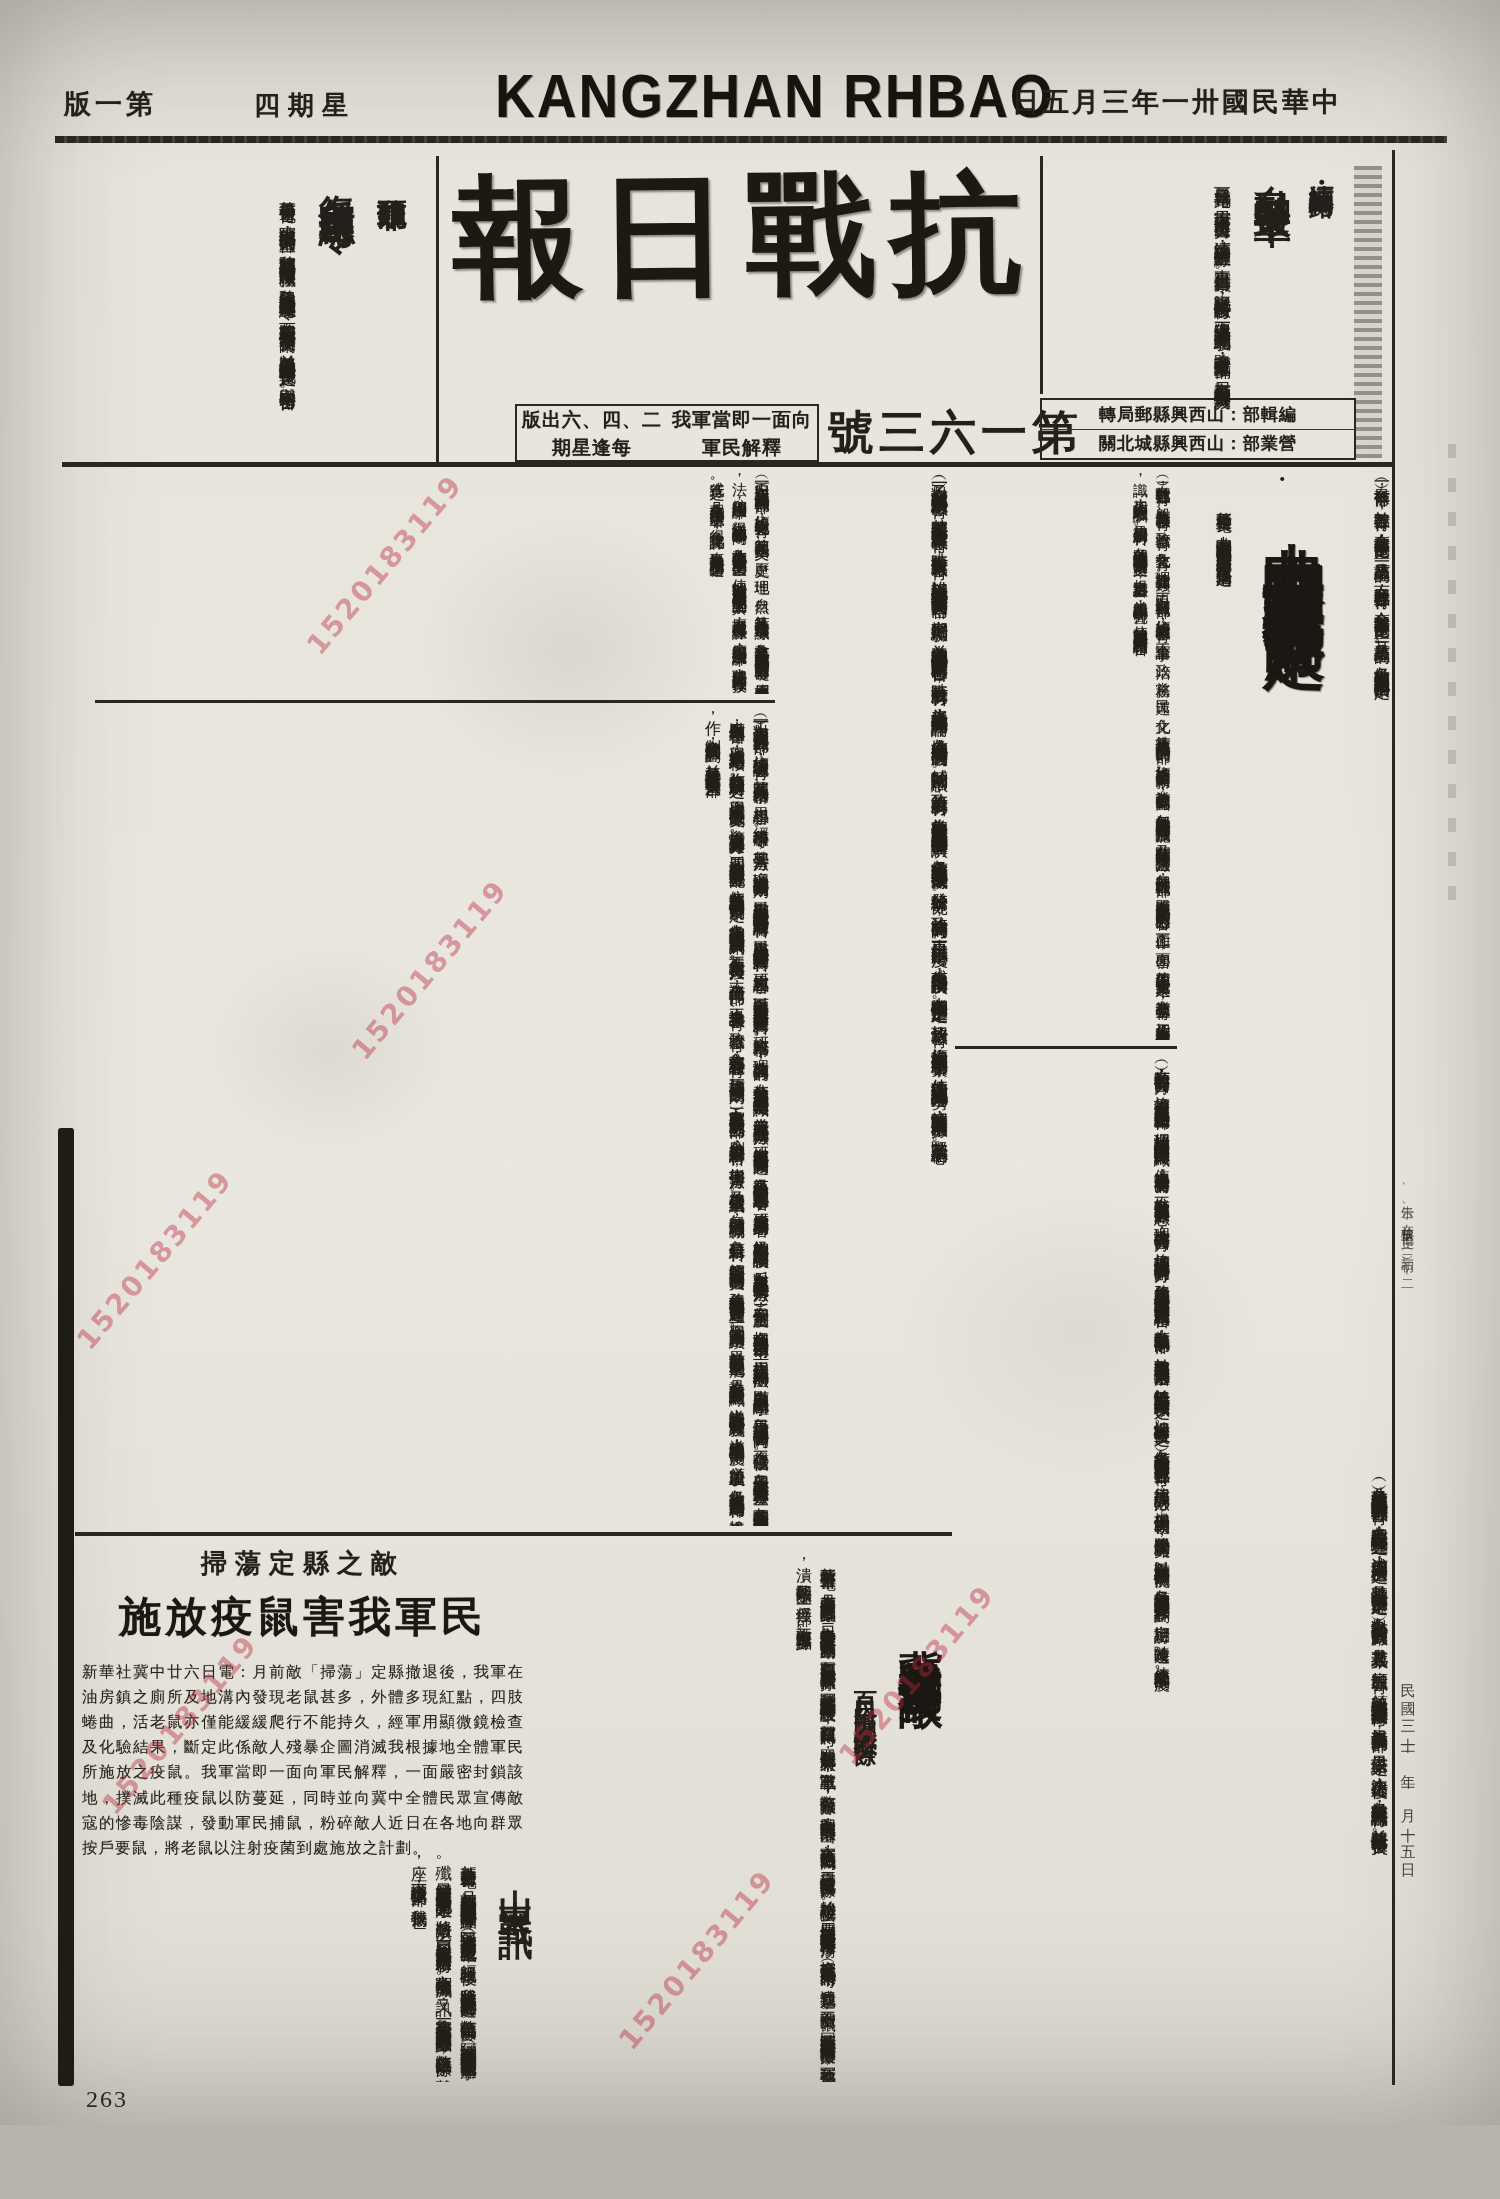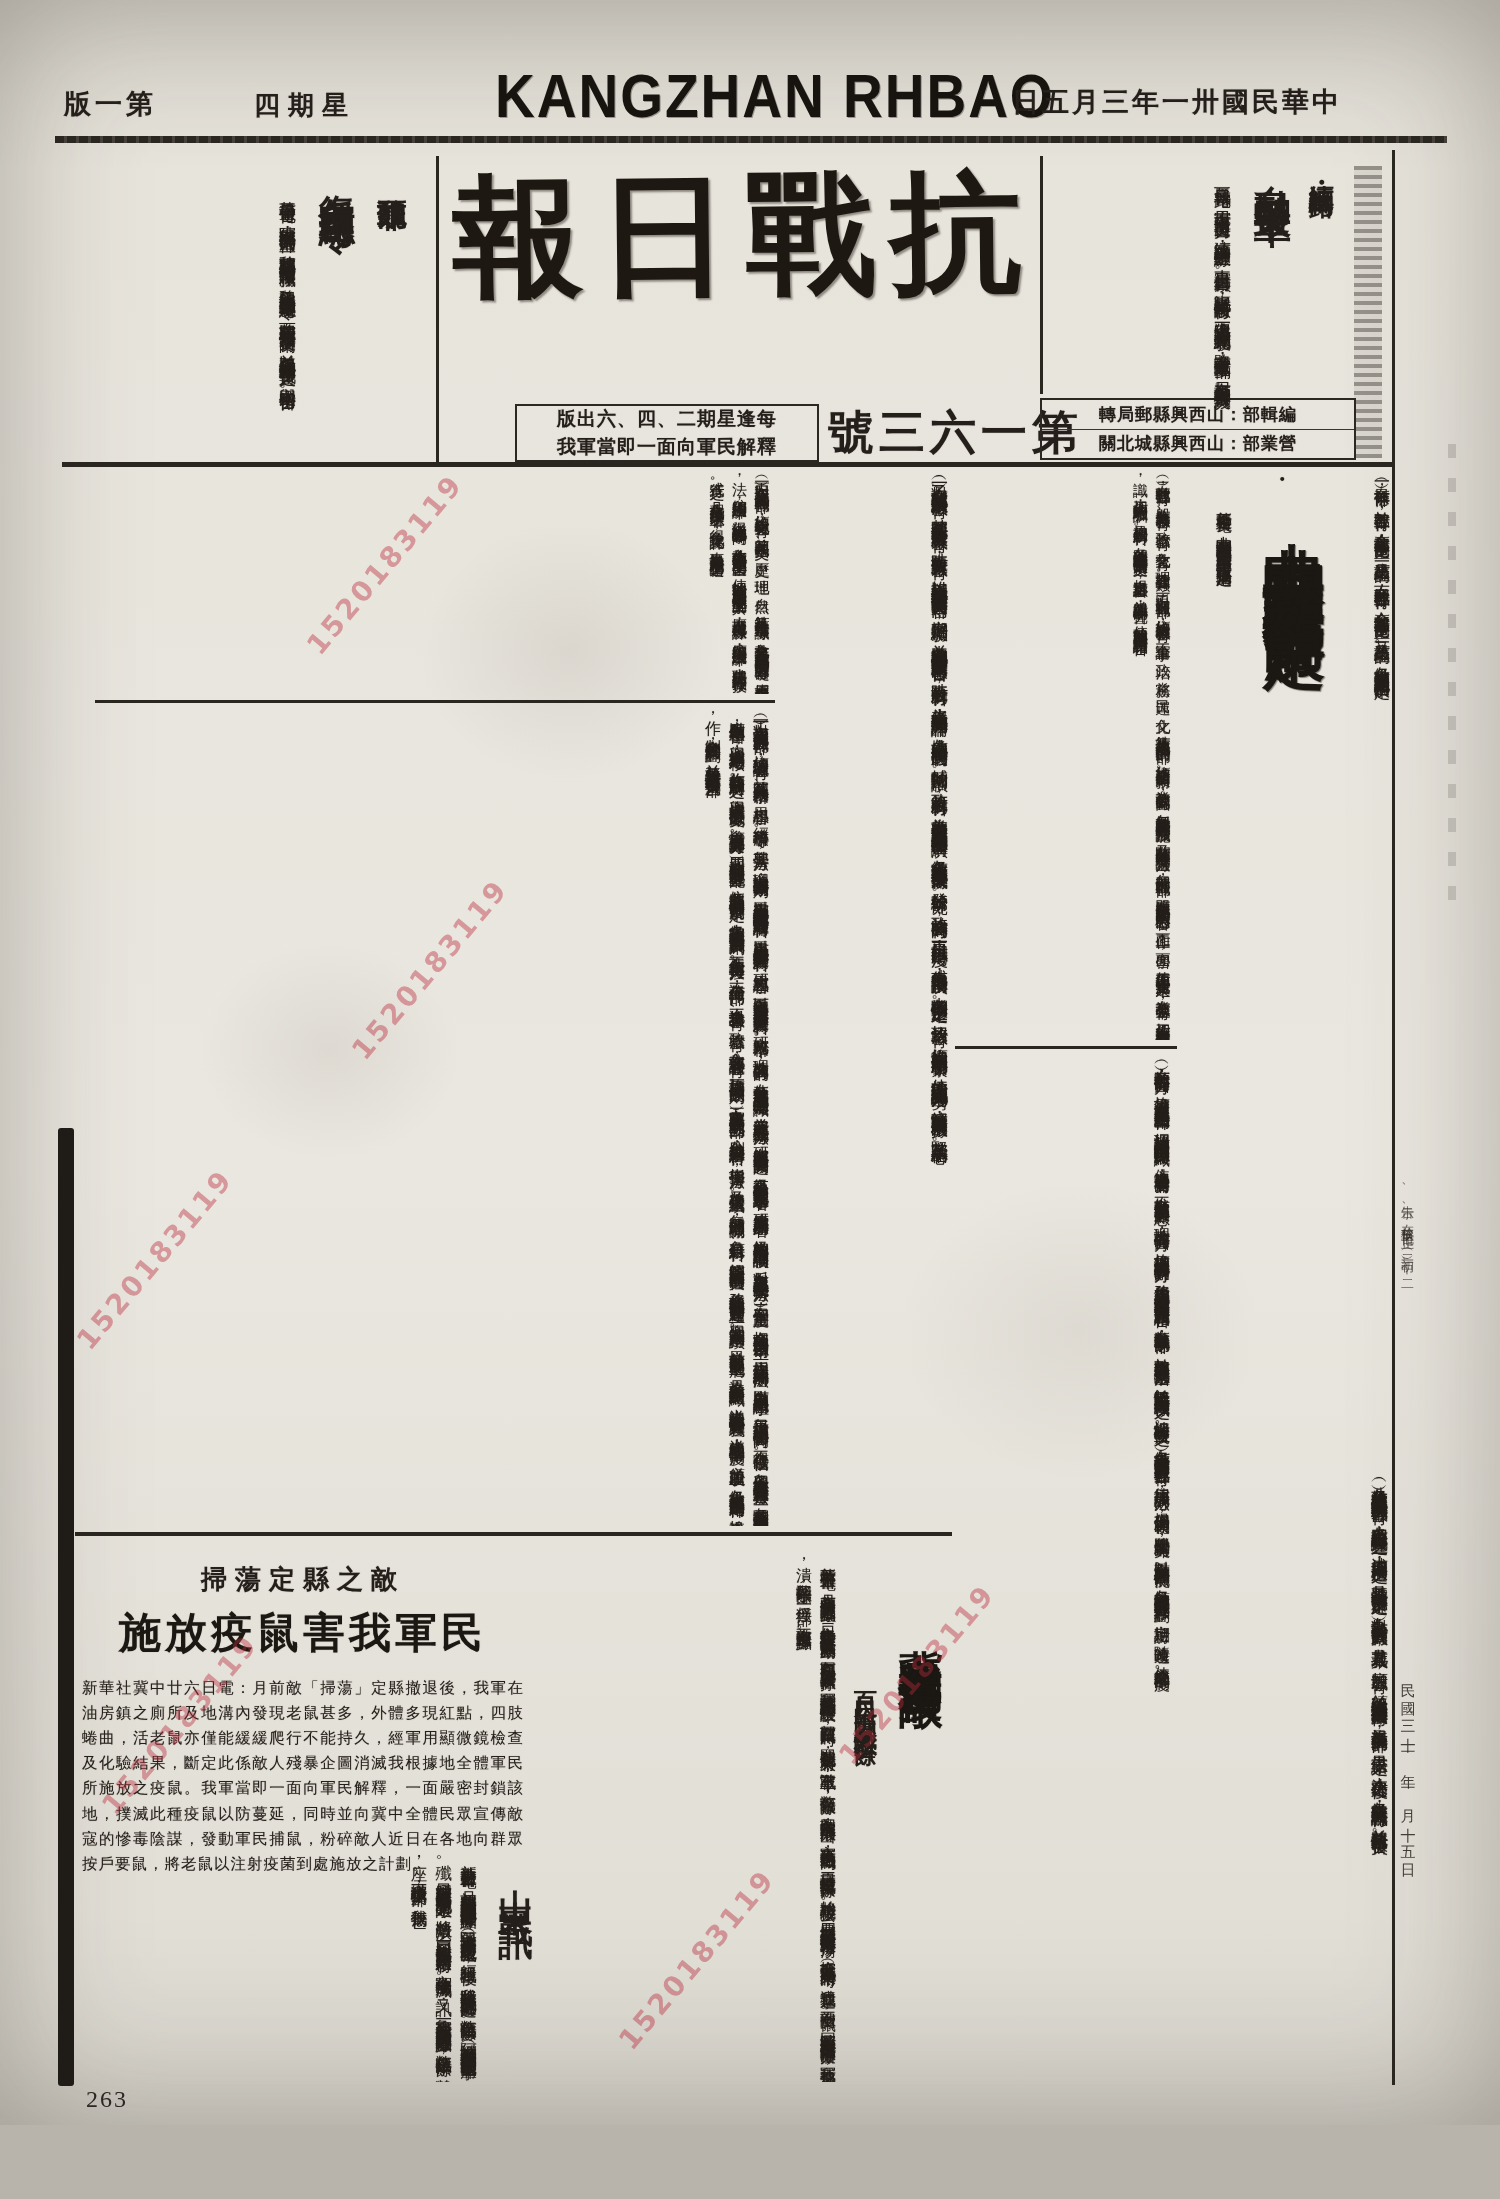--- a/index.html
+++ b/index.html
@@ -76,21 +76,21 @@
 
   <div class="abs vbox wav ink" style="left:82px;top:166px;width:330px;height:292px;">
     <span class="kick">魏菲爾</span>
     <span class="head">復任印軍總司令</span>
     <span class="bod">華盛頓二日合電：陸軍部與海軍部共同宣佈，魏菲爾將軍已卸去指揮荷印軍隊職務，魏氏已按照協議復任印度軍總司令，而將荷印軍之指揮責任交予荷蘭。並以魏氏仍負指揮緬甸守軍作戰之責，與中國密切合作。</span>
   </div>
   <div class="abs rule" style="left:436px;top:156px;width:3px;height:306px;"></div>
 
   <div class="abs mast-title" style="left:452px;top:168px;">報日戰抗</div>
 
-  <div class="abs boxline" style="left:515px;top:404px;width:300px;height:54px;display:flex;flex-direction:column;justify-content:center;">
+  <div class="abs boxline" style="left:515px;top:404px;width:300px;height:54px;display:flex;flex-direction:row;justify-content:center;">
     <div class="schlines ink">版出六、四、二期星逢每</div>
     <div class="schlines ink">我軍當即一面向軍民解釋</div>
   </div>
   <div class="abs issue ink" style="left:828px;top:402px;">號三六一第</div>
   <div class="abs boxline" style="left:1040px;top:398px;width:312px;height:58px;display:flex;flex-direction:column;justify-content:center;">
     <div class="publine ink" style="border-bottom:1px solid #3a352f;">轉局郵縣興西山：部輯編</div>
     <div class="publine ink">關北城縣興西山：部業營</div>
   </div>
 
   <div class="abs rule" style="left:1040px;top:156px;width:3px;height:238px;"></div>
@@ -111,21 +111,21 @@
   <div class="abs v mbody ink" style="left:958px;top:470px;width:216px;height:570px;font-size:15px;">（二）在職幹部教育，一般應分為業務教育、政治教育、文化教育、理論教育四類。（甲）對一切在職幹部，均須給以業務教育，不論軍事、政治、黨務、民運、文化、技術及其他任何工作部門的幹部，均須精通自己的業務。業務教育的範圍，包括與其業務有關的各種知識技能，及有關的政策法令與理論方法。每一部門的在職幹部，應即以本部門的業務為學習的中心內容，一面工作，一面學習，使工作與學習完全一致起來。在業務教育中，一切工作的歷史知識與具體情況的知識，一切工作中的經驗教訓，均是學習的材料。各部門應編輯各種業務的活頁文選，規定必讀書目，並組織工作的研究會，使幹部的業務學習與工作檢討相結合。</div>
   <div class="abs rule" style="left:955px;top:1046px;width:222px;height:3px;"></div>
   <div class="abs v mbody ink" style="left:958px;top:1054px;width:216px;height:1022px;font-size:16px;">（六）在幹部教育的任何方面，均須貫徹反對主觀主義與宗派主義的精神，一切理論材料均須由講授機關加以揀擇與組織，使之適合於學習者的需要，不妨礙幹部的業務與必要的休息。理論教育的任何方面，均須貫徹理論與實際聯繫的方針，務使馬克思列寧主義的普遍真理與中國革命的具體實踐互相結合。在敵後游擊戰爭的條件下，幹部教育的組織形式應力求靈活，於情況緊張時得臨時縮短或停頓之，情況緩和時立即恢復之。（七）各級黨委須指定宣傳部門主管在職幹部教育，一律採用說服的方法，提倡學習的模範，獎勵學習的英雄，以鼓勵全黨幹部學習的熱忱。各級領導機關應將幹部教育列入工作計劃，定期檢討，隨時改進，使之成為經常的制度。</div>
   <div class="abs v mbody ink" style="left:1180px;top:1472px;width:212px;height:604px;font-size:17px;">（八）各級政權系統與軍隊系統中的在職幹部教育，由各該系統自行組織與管理之，上述一切原則同樣適用之，其具體辦法由中央宣傳部定之。（九）對於從事幹部教育的人員，尤其是教員，應加以教育，並須給以物質上精神上之照顧與優待，視為最重要的幹部，盡量供給之。本決定公佈後，各級黨委應即討論執行，並將執行情形報告中央。</div>
   <div class="abs v mbody ink" style="left:778px;top:470px;width:174px;height:1056px;font-size:17px;">（乙）對一切在職幹部都須給以政治教育，其範圍包括時事教育及一般政策教育。時事教育與政策教育，均以報紙上的重要材料與黨的重要文件為學習內容，定期舉行測驗，並由各地高級機關每月舉行時事與政策的報告會。時事教育的材料，為報紙上的重要新聞與評論，各地應定期出版時事問題叢刊，輔助幹部閱讀。政策教育的材料，為黨的歷次重要宣言決議與負責同志的重要著作講演，各級宣傳部應將此類文件彙集成冊，發給幹部研究。政治教育的時間，平均每日以一小時為度，或集中每星期講授兩次，由各機關依情形定之。一切政治教育，均須與當前的革命鬥爭相聯繫，使幹部能正確地認識國內外形勢，瞭解黨的各項政策的根據，堅定其革命的信心。</div>
   <div class="abs v mbody ink" style="left:95px;top:470px;width:678px;height:224px;font-size:15px;">（丙）對一切文化程度太低的在職幹部，均須給以文化教育，其範圍包括國文、歷史、地理、自然、算術及社會政治常識等項。文化教育是提高文化水準低下的幹部的一切教育的基礎，應採用由小學至大學的正規辦法與速成辦法，編印適用的課本，保證文化課的修學時間。文化教育中應特別注重國文的學習，使一切幹部能寫通順的文字與正確地使用文字的工具。歷史地理自然等課程，應編印深入淺出的課本，聘任專門人才擔任教授，並利用夜校補習學校等方式進行之。凡文化程度已達中學以上者，得免除文化課，專力於業務政治理論之學習。</div>
   <div class="abs rule" style="left:95px;top:700px;width:680px;height:3px;"></div>
   <div class="abs v mbody ink" style="left:95px;top:708px;width:678px;height:818px;font-size:16px;">（丁）對一切有相當文化程度的在職幹部，均須給以理論教育，其範圍分為政治科學、思想科學、經濟科學等項。其學習方法，以理論與實際聯繫為原則，以馬克思列寧主義理論戰略策略的著述為理論材料，以馬克思主義的思想發展史為實際材料，研究思想科學；以近百年中國革命史與近百年外國革命史為實際材料，研究政治科學。理論教育的目的，在使幹部具有馬克思列寧主義的基礎知識，並能運用其立場觀點方法，研究與解決中國革命的實際問題。高級及中級幹部之有相當文化理論水準者，應研究馬恩列斯的原著；初級幹部則學習淺近的理論讀物，反對主觀主義與教條主義的學習方法。（三）在學習制度上，一切在職幹部的學習均以自學為主，採用集體互助編組的辦法，以自願為原則組織學習小組，每日平均須保證兩小時的學習時間，不得藉故侵佔。各學習小組應推舉組長負責領導與檢查，各機關首長為當然的學習負責人，應以身作則領導學習，學習成績應定期考核，作為幹部鑑定的材料之一。學習成績優良者應予以獎勵，怠惰者應受批評與處分。（四）四種教育的時間分配及輕重分配，依各部門各幹部的具體情形分別規定，由各級黨政軍宣傳教育部門負責調劑，不使互相衝突與打擾。不論任何工作部門，也不論業務教育、政治教育、文化教育與理論教育，均須貫徹學用一致的原則。（五）由黨政軍民學各系統的宣教部門，分別負責供給學習材料，指導學習方法，及檢查學習成績。每一部門的領導機關，負有供給材料、解答問題與實際幫助的責任，務使在職幹部教育的制度普遍建立，學習的熱潮永久持續。目前幹部教育中的主要毛病，是許多幹部與許多黨的組織，尚未認識幹部教育的重大意義，尚未建立經常的學習制度，必須加以改正。各級黨部應根據本決定的精神，檢查過去的幹部教育工作，制定今後的具體計劃，並於每半年將實施情形報告中央宣傳部。</div>
   <div class="abs rule" style="left:75px;top:1532px;width:877px;height:4px;"></div>
 
-  <div class="abs" style="left:82px;top:1546px;width:442px;margin-top:16px;">
+  <div class="abs" style="left:82px;top:1546px;width:442px;">
     <div class="pl-kick ink">掃蕩定縣之敵</div>
     <div class="pl-head ink">施放疫鼠害我軍民</div>
     <div class="pl-bod ink">新華社冀中廿六日電：月前敵「掃蕩」定縣撤退後，我軍在油房鎮之廁所及地溝內發現老鼠甚多，外體多現紅點，四肢蜷曲，活老鼠亦僅能緩緩爬行不能持久，經軍用顯微鏡檢查及化驗結果，斷定此係敵人殘暴企圖消滅我根據地全體軍民所施放之疫鼠。我軍當即一面向軍民解釋，一面嚴密封鎖該地，撲滅此種疫鼠以防蔓延，同時並向冀中全體民眾宣傳敵寇的慘毒陰謀，發動軍民捕鼠，粉碎敵人近日在各地向群眾按戶要鼠，將老鼠以注射疫菌到處施放之計劃。</div>
   </div>
 
   <div class="abs vbox sd ink" style="left:78px;top:1848px;width:468px;height:234px;overflow:hidden;">
     <span class="head">山東戰訊</span>
     <span class="bod">新華社山東廿五日電：月初旬魯西我軍連續克復聊城東北之小隆莊等據點，毀阿元道坡（東平湖西）之敵向我進犯，經我阻擊後，我將敵阻擊於城東北之嶽莊附近，斃傷敵偽百餘。阿城劉某（聊城南）偽軍劉某部亦被我包圍痛擊，大部就殲。日前膠東我軍某部圍攻（海陽北）出犯之敵，將敵擊潰，同日我另一部襲擊萊陽東南之徐水村，守敵偽全部殲滅。又訊：魯南我軍一部日前夜襲臨城附近之敵據點，斃傷敵偽三十餘，焚毀碉堡兩座，繳獲步槍彈藥一部，我無傷亡。</span>
   </div>
 

